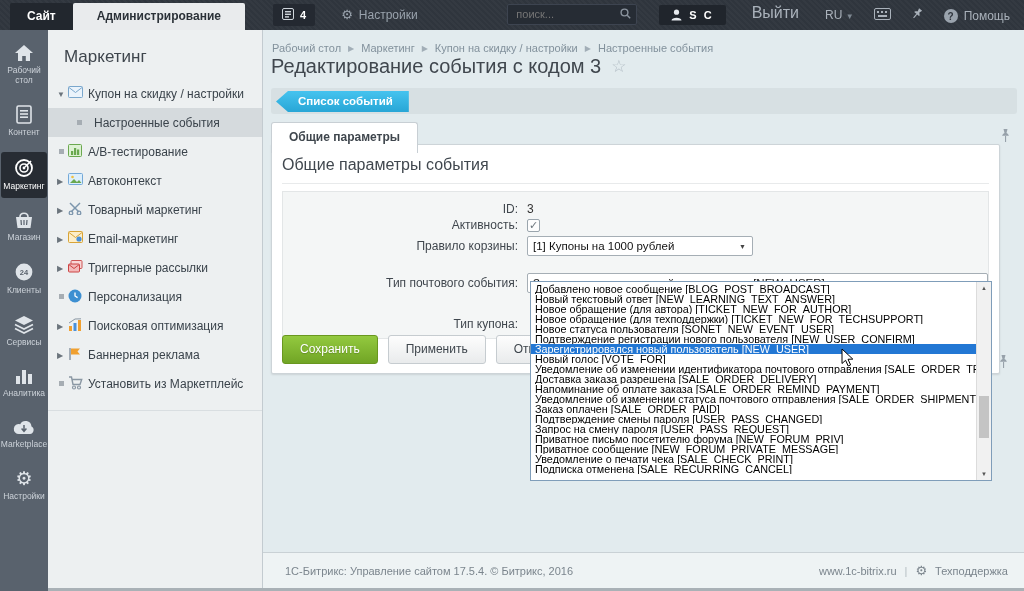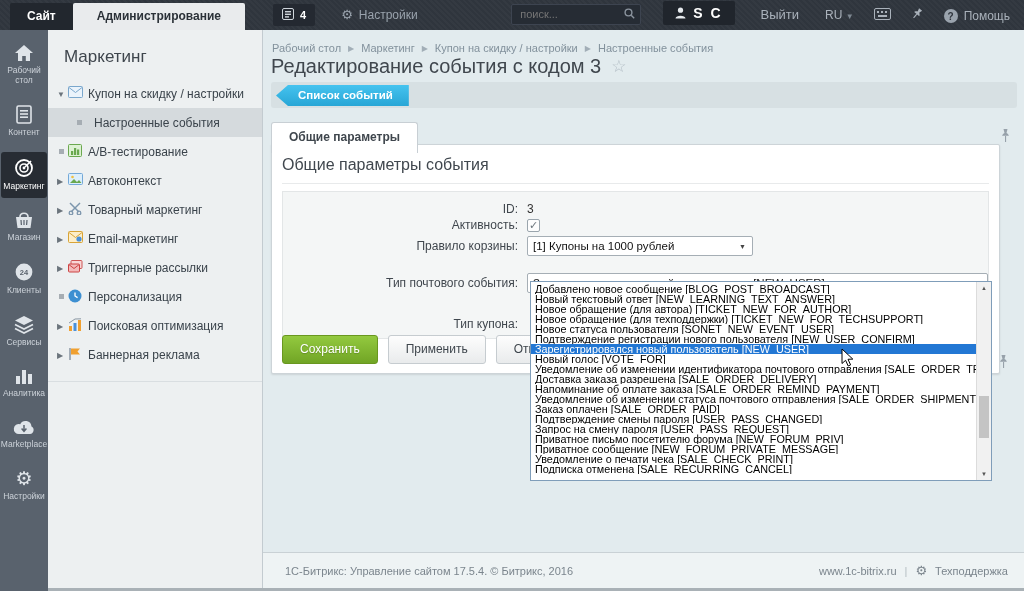--- a/index.html
+++ b/index.html
@@ -19,22 +19,22 @@
     border-radius:2px 2px 0 0; height:27px; }
   .tb-badge { background:#242931; border-radius:2px; padding:4px 9px; color:#fff; display:flex; gap:6px;
     align-items:center; margin:0 0 4px 28px; font-size:11px; font-weight:bold; }
   .tb-settings { display:flex; gap:6px; align-items:center; color:#9aa3ad; font-size:12px; margin:0 0 8px 26px; }
   .tb-spacer { flex:1; }
   .tb-search { position:relative; margin-bottom:5px; }
   .tb-search input { width:130px; background:#262c34; border:1px solid #3d4450; border-radius:2px;
     color:#8b949e; font-size:11px; padding:3px 22px 4px 8px; outline:none; font-family:inherit; }
   .tb-search svg { position:absolute; right:6px; top:4px; }
   .tb-user { background:#20252c; border-radius:2px; padding:4px 12px; color:#fff; font-weight:bold;
-    font-size:14px; display:flex; gap:7px; align-items:center; margin:0 0 5px 22px; letter-spacing:2px;}
-  .tb-link { color:#aab2bb; font-size:13px; margin:4px 0 8px 26px; }
+    font-size:11px; display:flex; gap:7px; align-items:center; margin:0 0 5px 22px; letter-spacing:2px;}
+  .tb-link { color:#aab2bb; font-size:16px; margin:4px 0 8px 26px; }
   .tb-lang { color:#aab2bb; font-size:12px; margin:0 0 8px 26px; }
   .tb-lang .car { font-size:8px; color:#7e8892; }
   .tb-ic { margin:0 0 7px 20px; }
   .tb-help { display:flex; gap:6px; align-items:center; color:#aab2bb; font-size:12px; margin:0 14px 7px 20px; }
   .q-circle { width:14px; height:14px; border-radius:50%; background:#9aa3ad; color:#2f353d; font-size:10px;
     font-weight:bold; display:flex; align-items:center; justify-content:center; }
   
   .rail { position:absolute; left:0; top:30px; bottom:0; width:48px; background:#59626d;
     display:flex; flex-direction:column; align-items:center; padding-top:8px; z-index:20; }
   .rail-item { width:46px; padding:6px 1px 7px; margin-bottom:7px; border-radius:3px; text-align:center;
@@ -52,21 +52,21 @@
   .mitem .m-ico { position:absolute; left:20px; top:7px; }
   .mitem.sub { padding-left:46px; }
   .mitem.sub .m-bullet { left:29px; }
   .mitem.msel { background:#d5dadd; }
   
   .main { position:absolute; left:263px; top:30px; right:0; bottom:0; }
   .breadcrumb { position:absolute; left:9px; top:12px; font-size:11px; color:#82919c; display:flex; gap:7px; align-items:center;}
   .breadcrumb .sep { color:#a2aeb7; font-size:8px; }
   .page-title { position:absolute; left:8px; top:25px; font-size:20px; color:#40474e; display:flex; gap:10px; align-items:center;}
   .page-title .star { color:#b4bec6; font-size:17px; }
-  .toolbar { position:absolute; left:8px; right:7px; top:52px; height:26px; background:#d7e0e3; border-radius:3px; padding:3px 5px; }
+  .toolbar { position:absolute; left:8px; right:7px; top:58px; height:26px; background:#d7e0e3; border-radius:3px; padding:3px 5px; }
   .btn-list { display:inline-block; background:linear-gradient(#45c3ef,#28a6d6); color:#fff; font-weight:bold;
     font-size:11.5px; padding:4px 16px 5px 22px; clip-path:polygon(12px 0,100% 0,100% 100%,12px 100%,0 50%); }
   .tab-general { position:absolute; left:8px; top:92px; background:#fff; border:1px solid #c8cfd4; border-bottom:none;
     border-radius:3px 3px 0 0; padding:7px 17px 9px; font-weight:bold; font-size:12px; color:#3f464d; z-index:3; }
   .pin1 { position:absolute; right:12px; top:98px; }
   .pin2 { position:absolute; right:14px; top:324px; }
   .panel { position:absolute; left:8px; right:24px; top:114px; height:230px; background:#fff;
     border:1px solid #cdd4d8; border-radius:0 2px 2px 2px; box-shadow:0 1px 2px rgba(0,0,0,.10); z-index:2; }
   .section-title { margin:11px 10px 0; font-size:16px; color:#40474e; padding-bottom:9px; border-bottom:1px solid #e8eaeb; }
   .fieldset { margin:7px 10px 0; height:148px; background:#f4f6f6; border:1px solid #e3e6e7; padding-top:10px; }
@@ -327,20 +327,29 @@
 
     <div class="mitem">
       <span class="m-arrow">▶</span>
       <span class="m-ico"><svg width="13" height="14" viewBox="0 0 13 14">
             <line x1="2" y1="1" x2="2" y2="13" stroke="#8a97a3" stroke-width="1.5"></line>
             <path d="M3 1.5 H12 L9.5 4.5 L12 7.5 H3 Z" fill="#f0a030"></path>
           </svg></span>
       <span>Баннерная реклама</span>
     </div>
 
+    <div class="mitem">
+      <span class="m-bullet"></span>
+      <span class="m-ico"><svg width="15" height="14" viewBox="0 0 15 14">
+            <path d="M1 1 H3.5 L5 8.5 H12 L13.7 3.5 H4" fill="none" stroke="#8a97a3" stroke-width="1.4"></path>
+            <circle cx="6" cy="11.5" r="1.5" fill="none" stroke="#8a97a3" stroke-width="1.2"></circle>
+            <circle cx="11" cy="11.5" r="1.5" fill="none" stroke="#8a97a3" stroke-width="1.2"></circle>
+          </svg></span>
+      <span>Установить из Маркетплейс</span>
+    </div>
   </div>
 </div>
 
 <div class="main">
 
   <div class="breadcrumb">
     <span>Рабочий стол</span>
     <span class="sep">▶</span>
     <span>Маркетинг</span>
     <span class="sep">▶</span>

